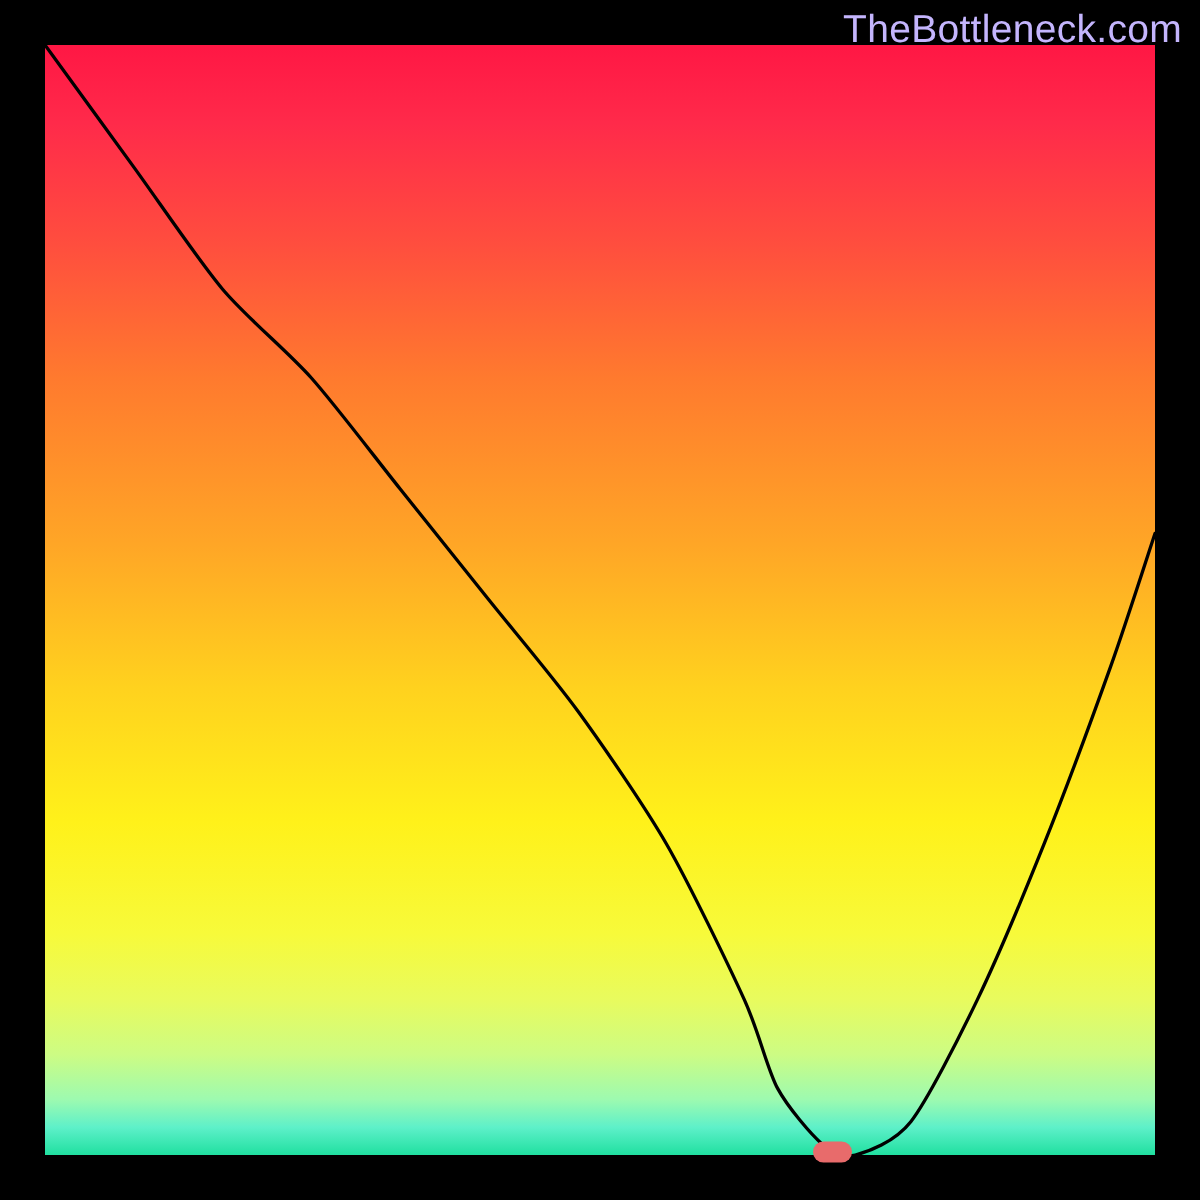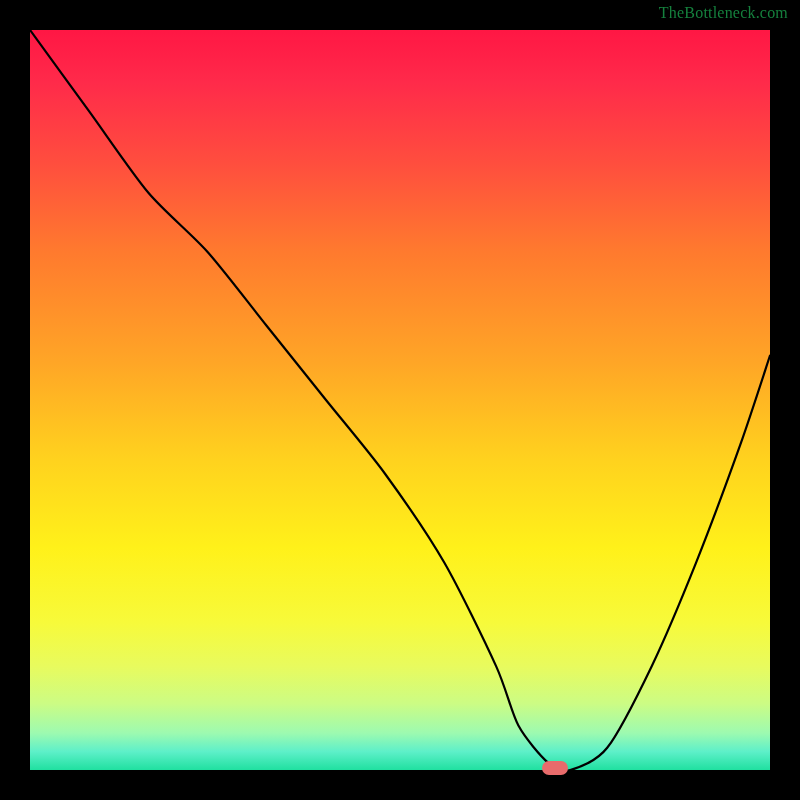--- a/index.html
+++ b/index.html
@@ -16,27 +16,26 @@
     top: 0;
     left: 0;
     width: 800px;
     height: 800px;
     background: #000;
   }
   .watermark {
     position: absolute;
     top: 4px;
     right: 12px;
-    color: #15803d;
-    font-size: 16px;
+    color: #c4b5fd;
+    font-size: 26px;
     font-weight: 500;
     letter-spacing: 0.2px;
     user-select: none;
     z-index: 10;
-    font-family: Liberation Serif, serif;
   }
   .plot {
     position: absolute;
     top: 30px;
     left: 30px;
     width: 740px;
     height: 740px;
     background: transparent;
   }
   .plot svg {

